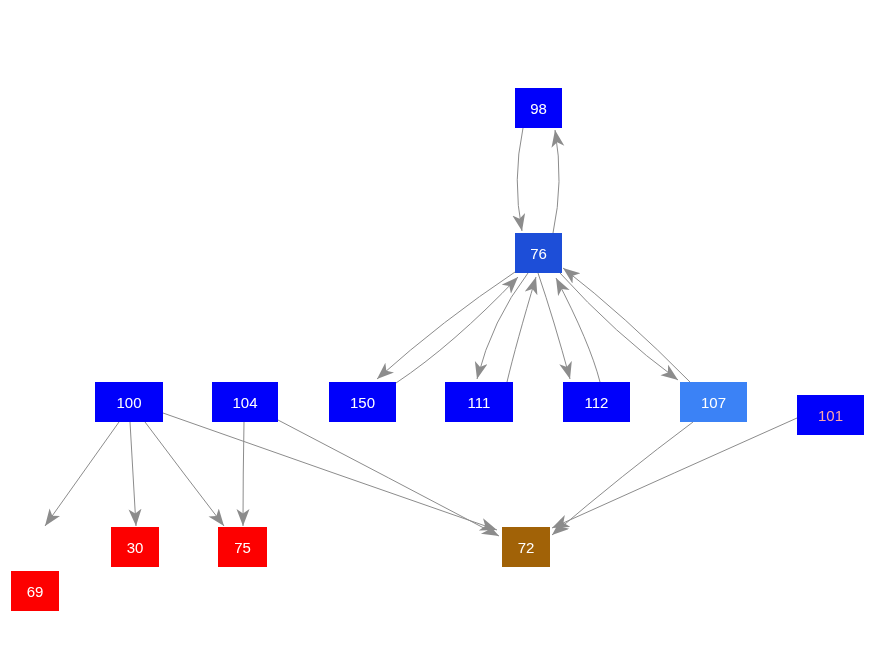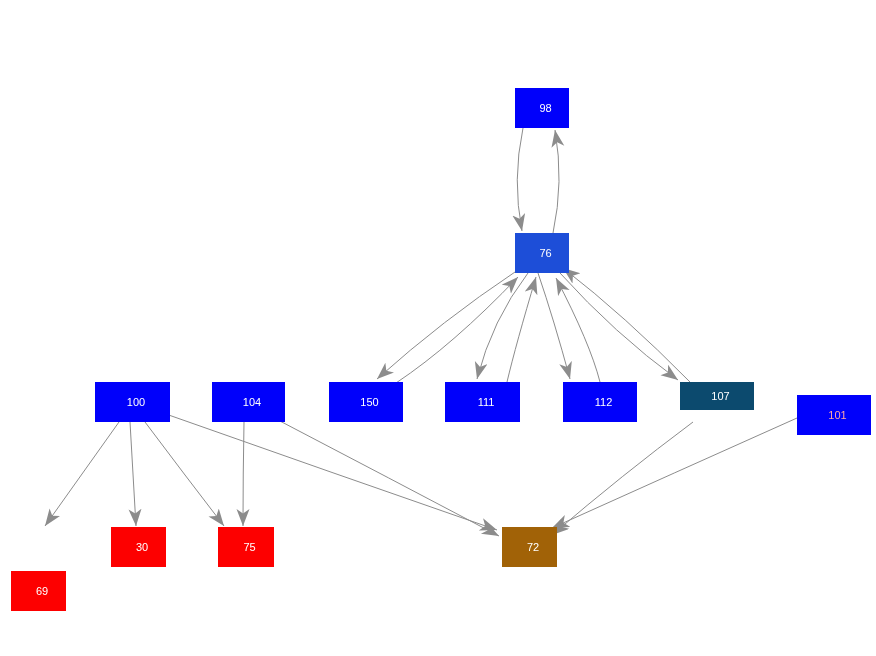--- a/index.html
+++ b/index.html
@@ -15,25 +15,24 @@
     position: absolute;
     left: 0; top: 0;
     z-index: 1;
   }
   #node-layer { position: absolute; left: 0; top: 0; width: 100%; height: 100%; z-index: 2; }
   .node {
     position: absolute;
     display: flex;
     align-items: center;
     justify-content: center;
-    font-size: 11px;
+    font-size: 15px;
     line-height: 1;
     user-select: none;
     cursor: default;
-    padding-left: 7px;
   }
 </style>
 </head>
 <body>
 
 <div id="app" style="width: 876px; height: 656px; background: rgb(255, 255, 255);">
   <svg id="edge-layer" xmlns="http://www.w3.org/2000/svg" width="876" height="656">
     <defs>
       <marker id="arrowhead" markerUnits="userSpaceOnUse" markerWidth="22" markerHeight="16" refX="17" refY="6.5" orient="auto">
         <path id="arrowhead-path" d="M0 0 L17 6.5 L0 13 L4.5 6.5 Z" fill="#8c8c8c"></path>
@@ -59,20 +58,20 @@
       <path d="M797 418 Q674 473 552 528" fill="none" stroke="#8c8c8c" stroke-width="1" marker-end="url(#arrowhead)"></path>
     </svg>
   <div id="node-layer">
       <div class="node" style="left: 515px; top: 88px; width: 47px; height: 40px; background: rgb(0, 0, 251); color: rgb(255, 255, 255);">98</div>
       <div class="node" style="left: 515px; top: 233px; width: 47px; height: 40px; background: #1d4ed8; color: rgb(255, 255, 255);">76</div>
       <div class="node" style="left: 95px; top: 382px; width: 68px; height: 40px; background: rgb(0, 0, 251); color: rgb(255, 255, 255);">100</div>
       <div class="node" style="left: 212px; top: 382px; width: 66px; height: 40px; background: rgb(0, 0, 251); color: rgb(255, 255, 255);">104</div>
       <div class="node" style="left: 329px; top: 382px; width: 67px; height: 40px; background: rgb(0, 0, 251); color: rgb(255, 255, 255);">150</div>
       <div class="node" style="left: 445px; top: 382px; width: 68px; height: 40px; background: rgb(0, 0, 251); color: rgb(255, 255, 255);">111</div>
       <div class="node" style="left: 563px; top: 382px; width: 67px; height: 40px; background: rgb(0, 0, 251); color: rgb(255, 255, 255);">112</div>
-      <div class="node" style="left: 680px; top: 382px; width: 67px; height: 28px; background: #0c4a6e; color: rgb(255, 255, 255);">107</div>
+      <div class="node" style="left: 680px; top: 382px; width: 67px; height: 40px; background: #3b82f6; color: rgb(255, 255, 255);">107</div>
       <div class="node" style="left: 797px; top: 395px; width: 67px; height: 40px; background: rgb(0, 0, 251); color: #fca5a5;">101</div>
       <div class="node" style="left: 11px; top: 527px; width: 48px; height: 40px; background: rgb(253, 0, 0); color: rgb(255, 255, 255); margin-top: 44px;">69</div>
       <div class="node" style="left: 111px; top: 527px; width: 48px; height: 40px; background: rgb(253, 0, 0); color: rgb(255, 255, 255);">30</div>
       <div class="node" style="left: 218px; top: 527px; width: 49px; height: 40px; background: rgb(253, 0, 0); color: rgb(255, 255, 255);">75</div>
       <div class="node" style="left: 502px; top: 527px; width: 48px; height: 40px; background: #a16207; color: rgb(255, 255, 255);">72</div>
     </div>
 </div>
 
 </body></html>

